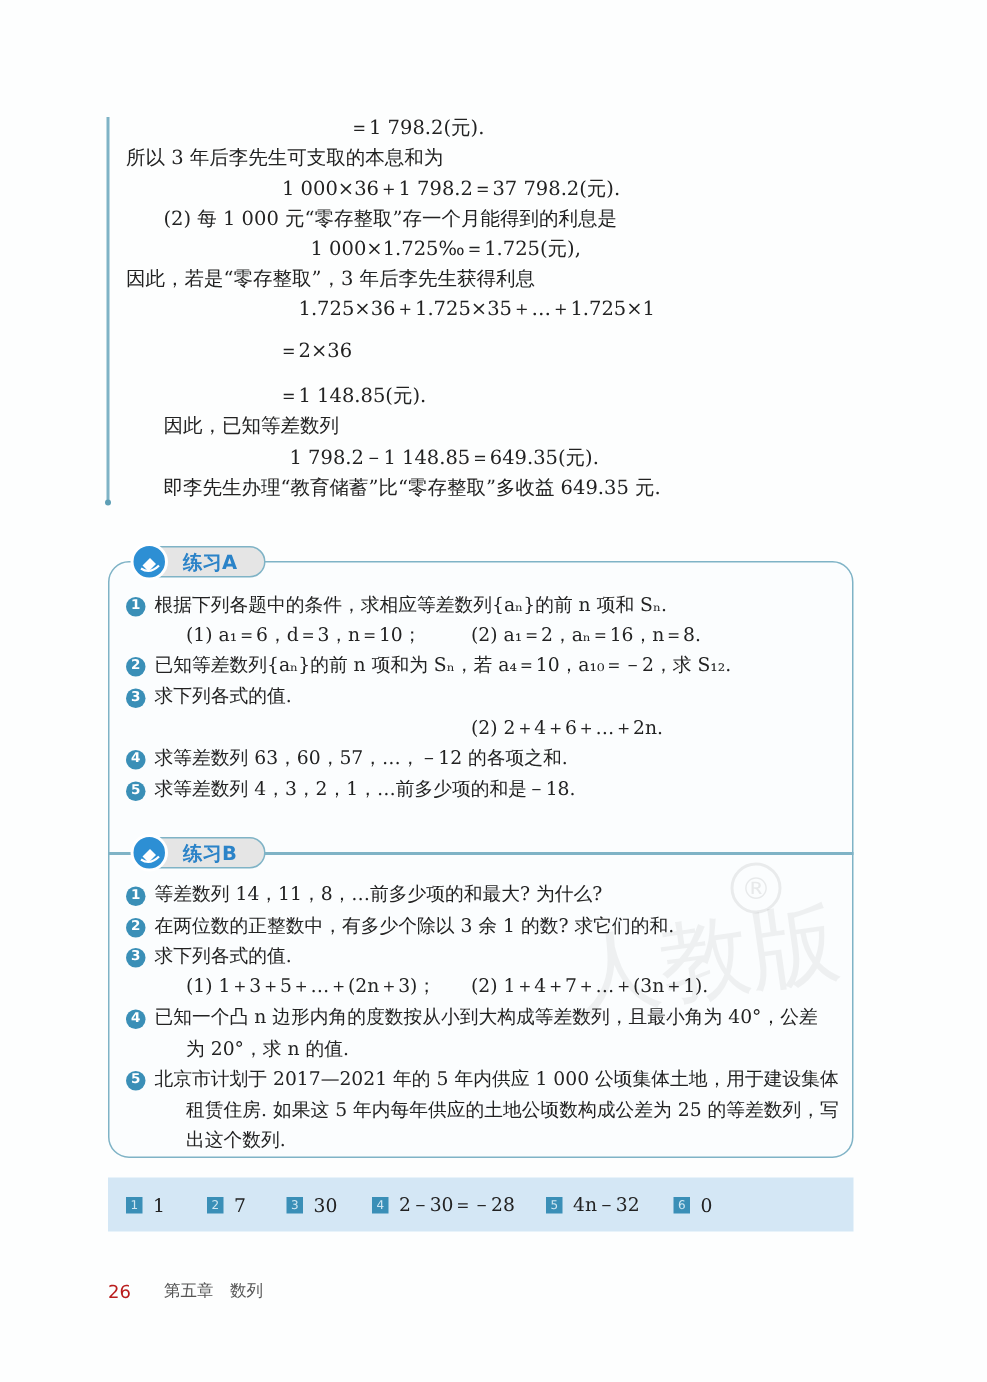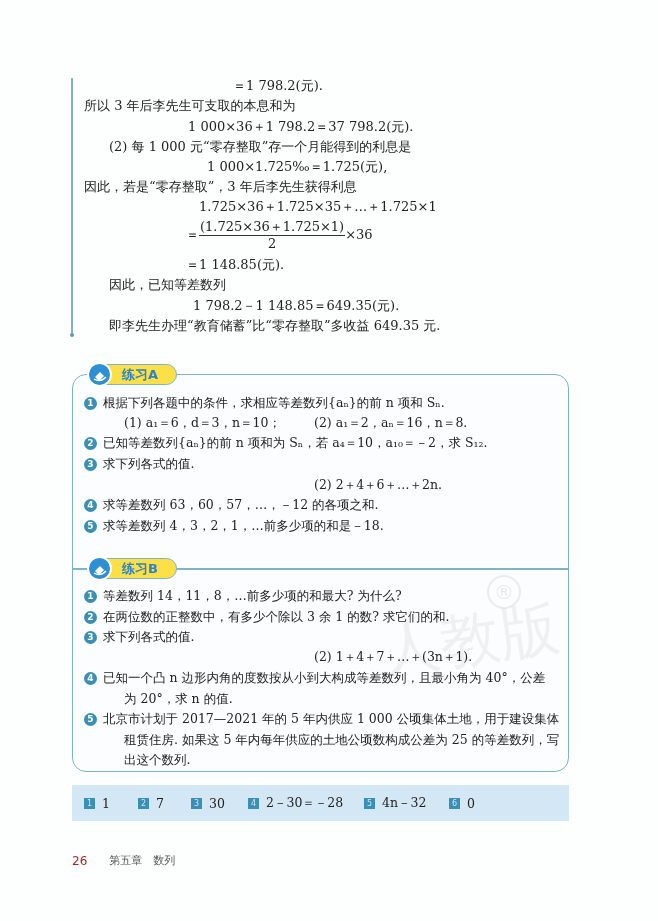--- a/index.html
+++ b/index.html
@@ -9,21 +9,21 @@
   .vline { position: absolute; left: 71px; top: 78px; width: 1.5px; height: 258px; background: #7fb3c6; }
   .vdot { position: absolute; left: 69.5px; top: 333px; width: 4px; height: 4px; border-radius: 50%; background: #5e9fb6; }
   .frac { display: inline-block; vertical-align: middle; text-align: center; }
   .frac .num { display: block; border-bottom: 1px solid #333; padding: 0 1px; line-height: 16px; }
   .frac .den { display: block; line-height: 16px; }
 
   .box { position: absolute; left: 72px; top: 374px; width: 497px; height: 398px;
          border: 1.5px solid #7fb3c6; border-radius: 14px; background: #fbfdfe; }
   .box-divider { position: absolute; left: 72px; top: 568px; width: 497px; height: 1.5px; background: #7fb3c6; }
   .pill { position: absolute; height: 21px; width: 85px; border: 1.5px solid #7fb3c6; border-radius: 11px;
-          background: #fde047; display: flex; align-items: center; }
+          background: #e5e5e5; display: flex; align-items: center; }
   .pill .badge { width: 25px; height: 25px; border-radius: 50%; background: #2d8fd4; margin-left: -6px;
                  display: flex; align-items: center; justify-content: center; border: 2px solid #fff; }
   .pill .ptitle { margin-left: 10px; font-family: "DejaVu Sans", "Liberation Sans", sans-serif; font-weight: bold;
                   font-size: 13px; color: #2b83c8; }
   .num-circle { display: inline-block; width: 13px; height: 13px; border-radius: 50%; background: #3a8fb7;
                 color: #fff; font-family: "DejaVu Sans", sans-serif; font-size: 9px; line-height: 13px;
                 text-align: center; font-weight: bold; vertical-align: 1px; margin-right: 6px; }
   .ex { position: absolute; left: 84px; white-space: nowrap; line-height: 18px; font-size: 12.5px; }
   .sub { position: absolute; left: 124px; white-space: nowrap; line-height: 18px; font-size: 12.5px; }
   .sub .right { position: absolute; left: 190px; }
@@ -50,21 +50,21 @@
 <div class="vdot"></div>
 
 <div class="abs" style="left:233px;top:77px;">＝1 798.2(元).</div>
 <div class="abs" style="left:84px;top:97px;">所以 3 年后李先生可支取的本息和为</div>
 <div class="abs" style="left:188px;top:118px;">1 000×36＋1 798.2＝37 798.2(元).</div>
 <div class="abs" style="left:109px;top:138px;">(2) 每 1 000 元“零存整取”存一个月能得到的利息是</div>
 <div class="abs" style="left:207px;top:158px;">1 000×1.725‰＝1.725(元),</div>
 <div class="abs" style="left:84px;top:178px;">因此，若是“零存整取”，3 年后李先生获得利息</div>
 <div class="abs" style="left:199px;top:198px;">1.725×36＋1.725×35＋…＋1.725×1</div>
 <div class="abs" style="left:186px;top:218px;line-height:34px;">
-  <span>＝</span><span class="frac"><span class="num">(1.725×36＋1.725×1)</span><span class="den">2</span></span><span>×36</span>
+  <span>＝</span><span class="frac"><span class="den">2</span></span><span>×36</span>
 </div>
 <div class="abs" style="left:186px;top:256px;">＝1 148.85(元).</div>
 <div class="abs" style="left:109px;top:276px;">因此，已知等差数列</div>
 <div class="abs" style="left:193px;top:297px;">1 798.2－1 148.85＝649.35(元).</div>
 <div class="abs" style="left:109px;top:317px;">即李先生办理“教育储蓄”比“零存整取”多收益 649.35 元.</div>
 
 <div class="box"></div>
 <div class="box-divider"></div>
 
 <div class="watermark">人教版</div>
@@ -94,21 +94,21 @@
         <path d="M2 9 L7 4 L11 8 L6 13 Z" fill="#fff"></path>
         <path d="M1 11 Q7 15 13 9" stroke="#fff" stroke-width="1.5" fill="none"></path>
       </svg>
   </span>
   <span class="ptitle">练习B</span>
 </div>
 
 <div class="ex" style="top:587px;"><span class="num-circle">1</span><span>等差数列 14，11，8，…前多少项的和最大? 为什么?</span></div>
 <div class="ex" style="top:608px;"><span class="num-circle">2</span><span>在两位数的正整数中，有多少个除以 3 余 1 的数? 求它们的和.</span></div>
 <div class="ex" style="top:628px;"><span class="num-circle">3</span><span>求下列各式的值.</span></div>
-<div class="sub" style="top:648px;"><span class="right">(2) 1＋4＋7＋…＋(3n＋1).</span></div>
+<div class="sub" style="top:648px;"><span>(1) 1＋3＋5＋…＋(2n＋3)；</span><span class="right">(2) 1＋4＋7＋…＋(3n＋1).</span></div>
 <div class="ex" style="top:669px;"><span class="num-circle">4</span><span>已知一个凸 n 边形内角的度数按从小到大构成等差数列，且最小角为 40°，公差</span></div>
 <div class="sub" style="top:690px;">为 20°，求 n 的值.</div>
 <div class="ex" style="top:710px;"><span class="num-circle">5</span><span>北京市计划于 2017—2021 年的 5 年内供应 1 000 公顷集体土地，用于建设集体</span></div>
 <div class="sub" style="top:731px;">租赁住房. 如果这 5 年内每年供应的土地公顷数构成公差为 25 的等差数列，写</div>
 <div class="sub" style="top:751px;">出这个数列.</div>
 
 <div class="answers">
   <div class="ans" style="width:54px;">
       <span class="sq">1</span>
       <span>1</span>

